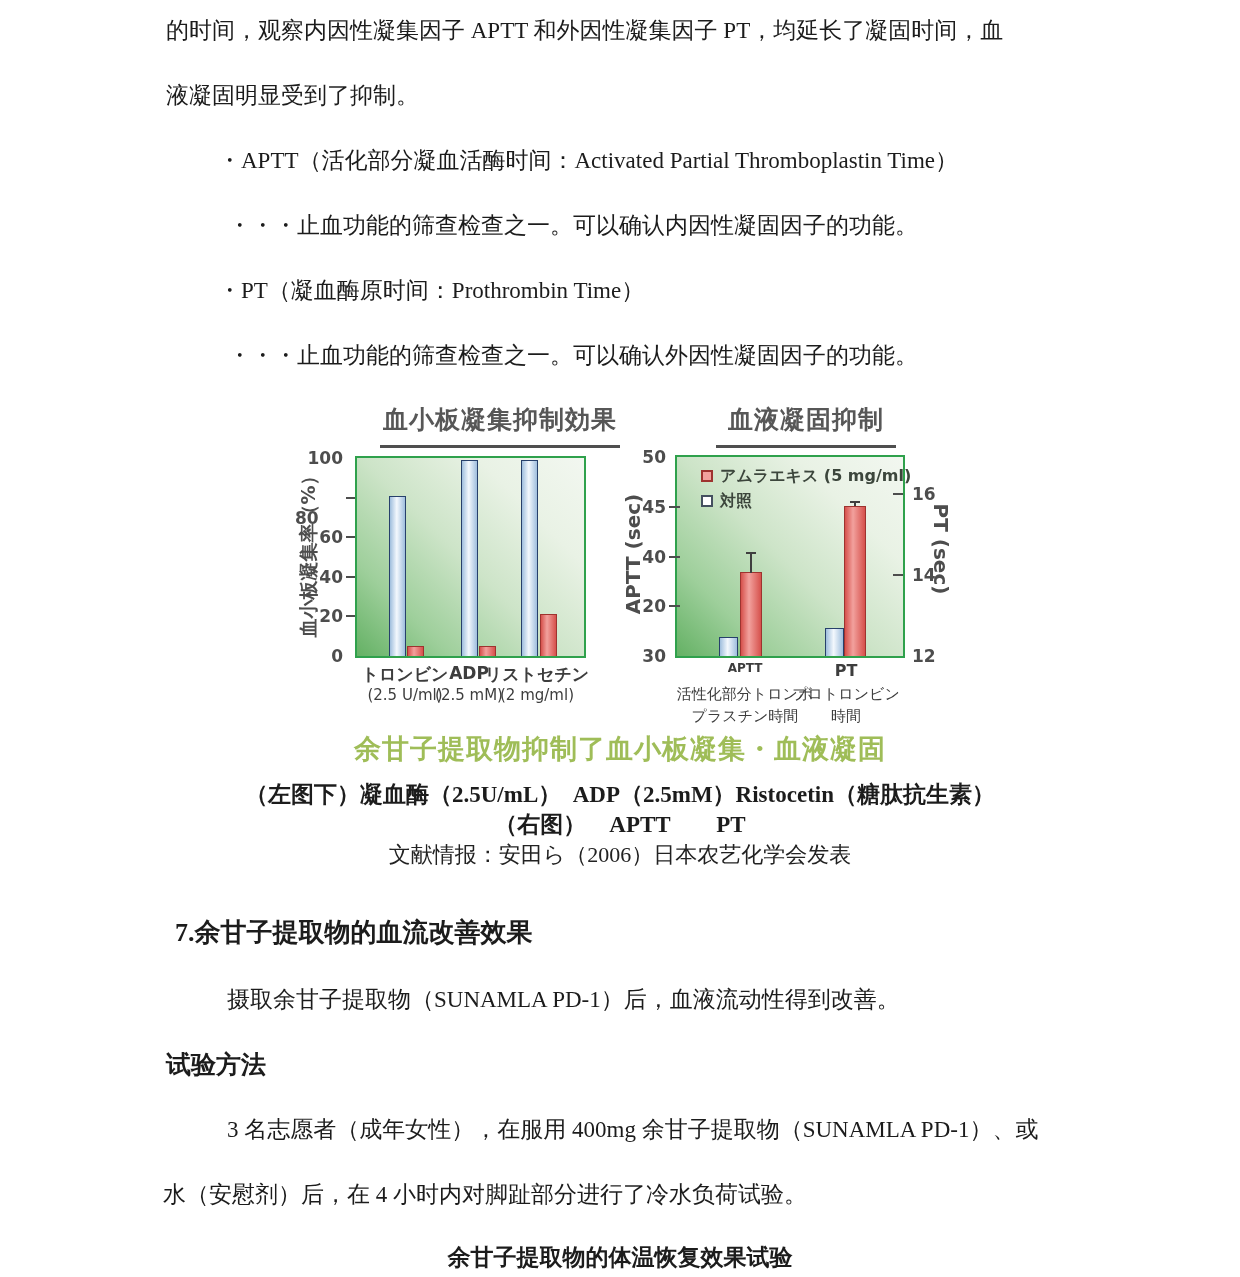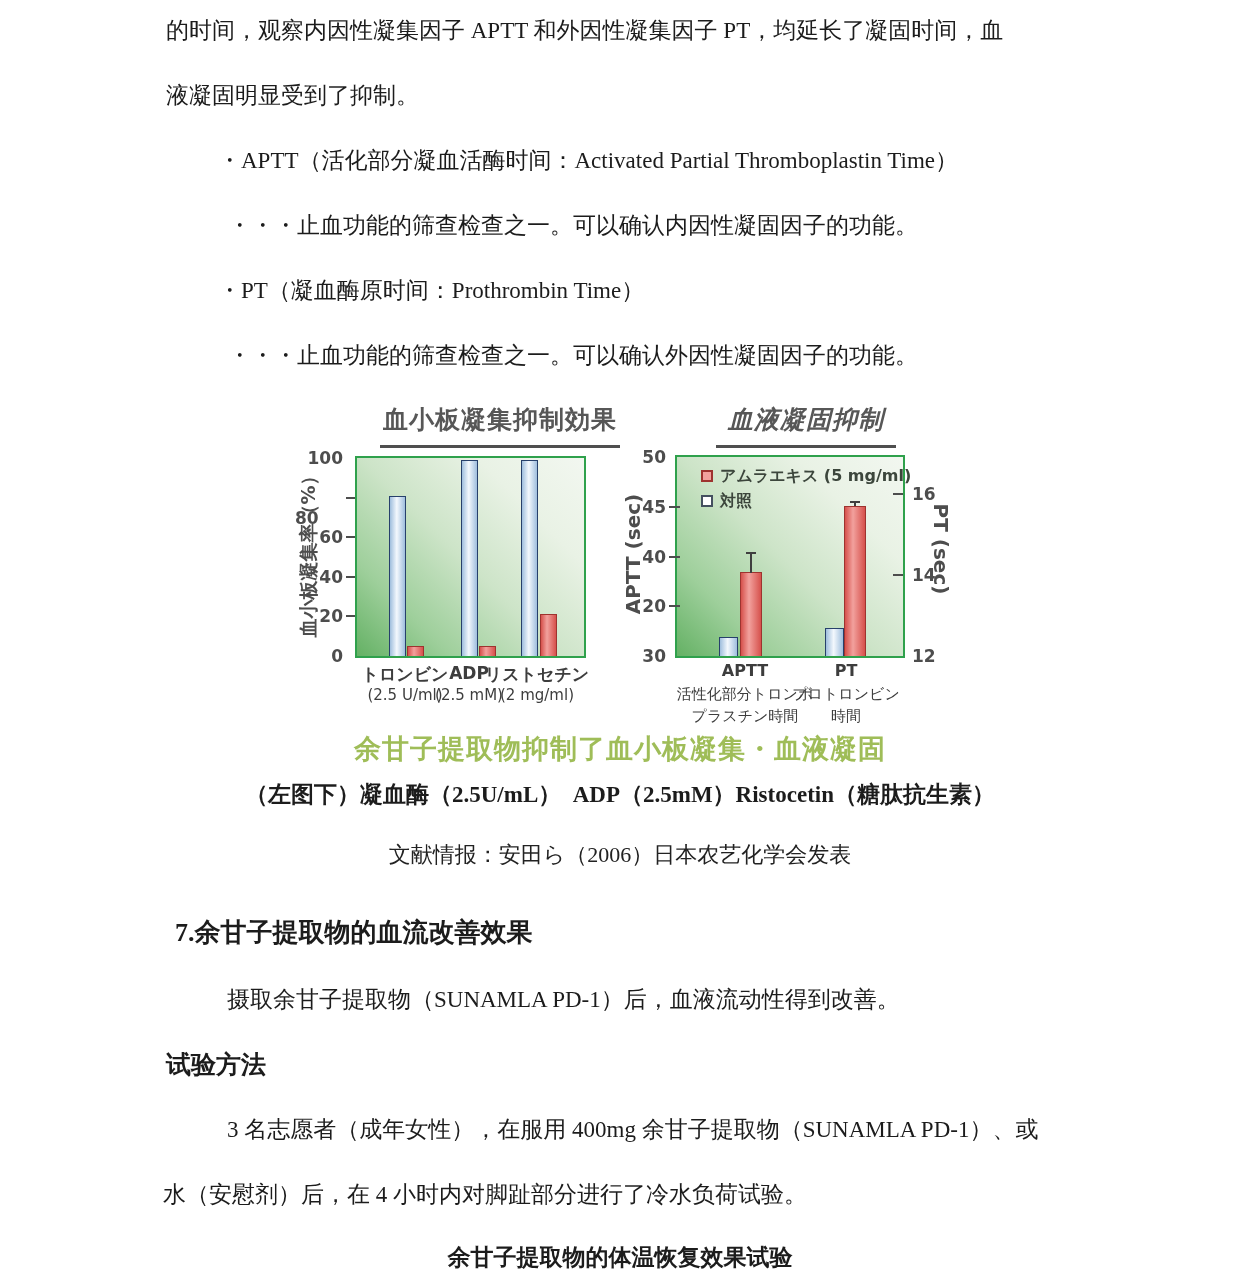--- a/index.html
+++ b/index.html
@@ -60,21 +60,21 @@
       <div class="bar" style="left: 521px; top: 460px; width: 17px; height: 196px; background: linear-gradient(to right, rgb(159, 190, 221), rgb(243, 248, 253) 45%, rgb(159, 190, 221)); border-top: 1px solid rgb(39, 64, 107); border-right: 1px solid rgb(39, 64, 107); border-bottom: none; border-left: 1px solid rgb(39, 64, 107); border-image: initial;"></div>
       <div class="bar" style="left: 407px; top: 646px; width: 17px; height: 10px; background: linear-gradient(to right, rgb(214, 81, 76), rgb(242, 161, 157) 40%, rgb(214, 81, 76)); border-top: 1px solid rgb(158, 51, 47); border-right: 1px solid rgb(158, 51, 47); border-bottom: none; border-left: 1px solid rgb(158, 51, 47); border-image: initial;"></div>
       <div class="bar" style="left: 479px; top: 646px; width: 17px; height: 10px; background: linear-gradient(to right, rgb(214, 81, 76), rgb(242, 161, 157) 40%, rgb(214, 81, 76)); border-top: 1px solid rgb(158, 51, 47); border-right: 1px solid rgb(158, 51, 47); border-bottom: none; border-left: 1px solid rgb(158, 51, 47); border-image: initial;"></div>
       <div class="bar" style="left: 540px; top: 614px; width: 17px; height: 42px; background: linear-gradient(to right, rgb(214, 81, 76), rgb(242, 161, 157) 40%, rgb(214, 81, 76)); border-top: 1px solid rgb(158, 51, 47); border-right: 1px solid rgb(158, 51, 47); border-bottom: none; border-left: 1px solid rgb(158, 51, 47); border-image: initial;"></div>
       <div class="catlabel" style="left: 325px; top: 663px; width: 160px;">トロンビン</div>
       <div class="catsub" style="left: 325px; top: 686px; width: 160px;">(2.5 U/ml)</div>
       <div class="catlabel" style="left: 389px; top: 663px; width: 160px;">ADP</div>
       <div class="catsub" style="left: 389px; top: 686px; width: 160px;">(2.5 mM)</div>
       <div class="catlabel" style="left: 457px; top: 663px; width: 160px;">リストセチン</div>
       <div class="catsub" style="left: 457px; top: 686px; width: 160px;">(2 mg/ml)</div>
-      <div class="chart-title" style="left: 716px; top: 403px; width: 180px; color: rgb(87, 87, 87); font-style: italic;">血液凝固抑制</div>
+      <div class="chart-title" style="left: 716px; top: 403px; width: 180px; color: rgb(87, 87, 87);">血液凝固抑制</div>
       <div class="plot" style="left: 675px; top: 455px; width: 230px; height: 203px;"></div>
       <div class="tick" style="left: 618px; top: 646px; width: 48px; text-align: right;">30</div>
       <div class="tick" style="left: 618px; top: 596px; width: 48px; text-align: right;">20</div>
       <div class="dash" style="left: 669px; top: 605px; width: 11px; height: 2px;"></div>
       <div class="tick" style="left: 618px; top: 547px; width: 48px; text-align: right;">40</div>
       <div class="dash" style="left: 669px; top: 556px; width: 11px; height: 2px;"></div>
       <div class="tick" style="left: 618px; top: 497px; width: 48px; text-align: right;">45</div>
       <div class="dash" style="left: 669px; top: 506px; width: 11px; height: 2px;"></div>
       <div class="tick" style="left: 618px; top: 447px; width: 48px; text-align: right;">50</div>
       <div class="tick" style="left: 912px; top: 646px; width: 48px; text-align: left;">12</div>
@@ -85,34 +85,35 @@
       <div class="vlabel" style="left: 533px; top: 542px; width: 200px; font-size: 20px; transform: rotate(-90deg);">APTT (sec)</div>
       <div class="vlabel" style="left: 841px; top: 537px; width: 200px; font-size: 20px; transform: rotate(90deg);">PT (sec)</div>
       <div class="swatch" style="left: 701px; top: 470px; width: 12px; height: 12px; background: rgb(242, 161, 157); border: 2px solid rgb(158, 51, 47);"></div>
       <div class="legend-label" style="left: 720px; top: 466px;">アムラエキス (5 mg/ml)</div>
       <div class="swatch" style="left: 701px; top: 495px; width: 12px; height: 12px; background: rgb(255, 255, 255); border: 2px solid rgb(68, 80, 95);"></div>
       <div class="legend-label" style="left: 720px; top: 491px;">対照</div>
       <div class="bar" style="left: 719px; top: 637px; width: 19px; height: 19px; background: linear-gradient(to right, rgb(159, 190, 221), rgb(243, 248, 253) 45%, rgb(159, 190, 221)); border-top: 1px solid rgb(39, 64, 107); border-right: 1px solid rgb(39, 64, 107); border-bottom: none; border-left: 1px solid rgb(39, 64, 107); border-image: initial;"></div>
       <div class="bar" style="left: 740px; top: 572px; width: 22px; height: 84px; background: linear-gradient(to right, rgb(214, 81, 76), rgb(242, 161, 157) 40%, rgb(214, 81, 76)); border-top: 1px solid rgb(158, 51, 47); border-right: 1px solid rgb(158, 51, 47); border-bottom: none; border-left: 1px solid rgb(158, 51, 47); border-image: initial;"></div>
       <div style="position: absolute; left: 750px; top: 553px; width: 2px; height: 20px; background: rgb(63, 63, 63);"></div>
       <div style="position: absolute; left: 746px; top: 552px; width: 10px; height: 2px; background: rgb(63, 63, 63);"></div>
-      <div class="catlabel" style="left: 655px; top: 661px; width: 180px; font-size: 16px;">APTT</div>
+      <div class="catlabel" style="left: 655px; top: 661px; width: 180px; font-size: 12px;">APTT</div>
       <div class="catsub" style="left: 655px; top: 685px; width: 180px;">活性化部分トロンボ</div>
       <div class="catsub" style="left: 655px; top: 707px; width: 180px;">プラスチン時間</div>
       <div class="bar" style="left: 825px; top: 628px; width: 19px; height: 28px; background: linear-gradient(to right, rgb(159, 190, 221), rgb(243, 248, 253) 45%, rgb(159, 190, 221)); border-top: 1px solid rgb(39, 64, 107); border-right: 1px solid rgb(39, 64, 107); border-bottom: none; border-left: 1px solid rgb(39, 64, 107); border-image: initial;"></div>
       <div class="bar" style="left: 844px; top: 506px; width: 22px; height: 150px; background: linear-gradient(to right, rgb(214, 81, 76), rgb(242, 161, 157) 40%, rgb(214, 81, 76)); border-top: 1px solid rgb(158, 51, 47); border-right: 1px solid rgb(158, 51, 47); border-bottom: none; border-left: 1px solid rgb(158, 51, 47); border-image: initial;"></div>
       <div style="position: absolute; left: 854px; top: 502px; width: 2px; height: 4px; background: rgb(63, 63, 63);"></div>
       <div style="position: absolute; left: 850px; top: 501px; width: 10px; height: 2px; background: rgb(63, 63, 63);"></div>
       <div class="catlabel" style="left: 756px; top: 661px; width: 180px; font-size: 16px;">PT</div>
       <div class="catsub" style="left: 756px; top: 685px; width: 180px;">プロトロンビン</div>
       <div class="catsub" style="left: 756px; top: 707px; width: 180px;">時間</div>
     </div>
 
   <div class="abs centerline caption-green" style="top:731px;color:#9fbd58">余甘子提取物抑制了血小板凝集・血液凝固</div>
   <div class="abs centerline subcap bold" style="top:779px">（左图下）凝血酶（2.5U/mL）  ADP（2.5mM）Ristocetin（糖肽抗生素）</div>
+  <div class="abs centerline subcap bold" style="top:809px">（右图）　APTT　　PT</div>
   <div class="abs centerline source" style="top:840px">文献情报：安田ら（2006）日本农艺化学会发表</div>
 
   <div class="abs bodyline bold" style="left:175px;top:918px;font-size:26px">7.余甘子提取物的血流改善效果</div>
   <div class="abs bodyline" style="left:227px;top:985px">摄取余甘子提取物（SUNAMLA PD-1）后，血液流动性得到改善。</div>
   <div class="abs bodyline bold" style="left:166px;top:1050px;font-size:25px">试验方法</div>
   <div class="abs bodyline" style="left:227px;top:1115px">3 名志愿者（成年女性），在服用 400mg 余甘子提取物（SUNAMLA PD-1）、或</div>
   <div class="abs bodyline" style="left:163px;top:1180px">水（安慰剂）后，在 4 小时内对脚趾部分进行了冷水负荷试验。</div>
   <div class="abs centerline bodyline bold" style="top:1243px">余甘子提取物的体温恢复效果试验</div>
 
 </div>

